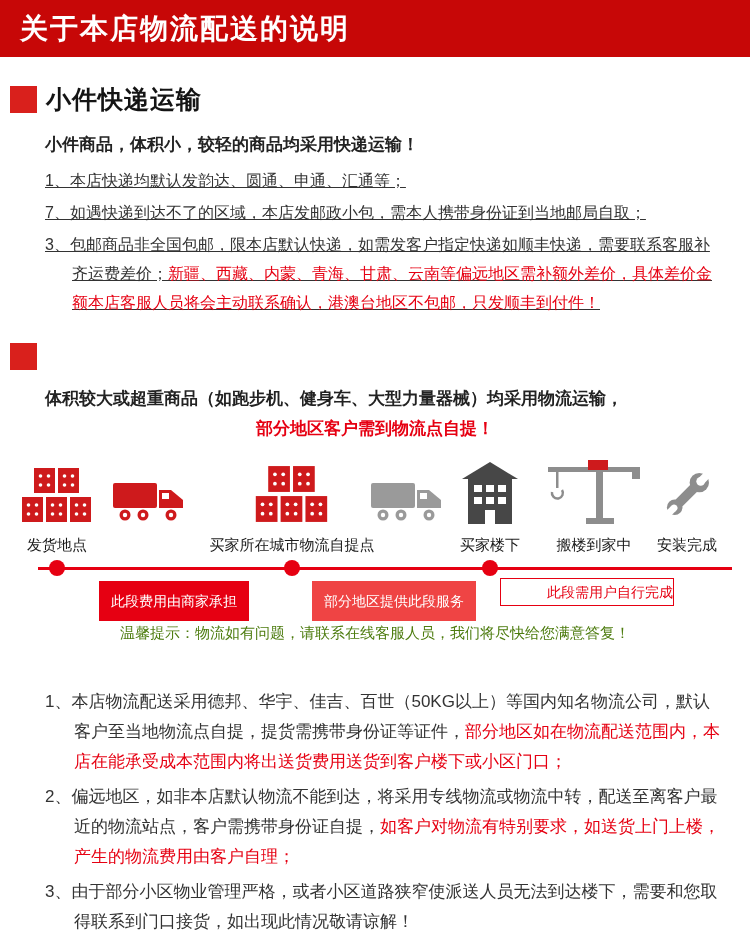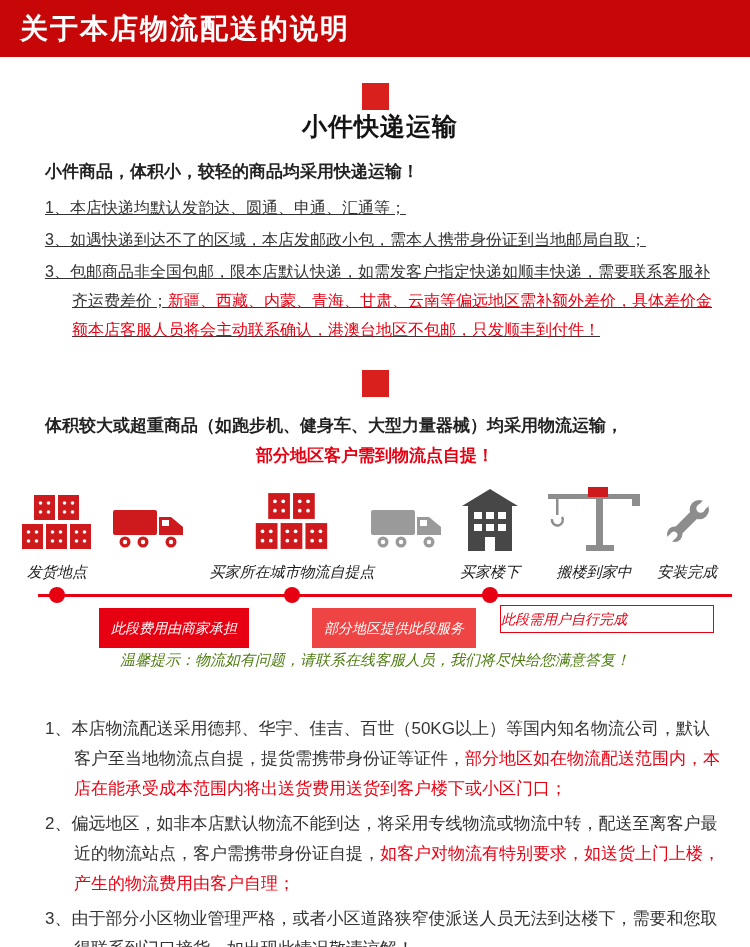--- a/index.html
+++ b/index.html
@@ -16,46 +16,46 @@
     align-items: center;
     padding-left: 20px;
   }
   .banner h1 {
     margin: 0;
     color: #fff;
     font-size: 28px;
     letter-spacing: 2px;
     font-weight: bold;
   }
-  .section-header { display: flex; align-items: center; margin: 26px 0 0 10px; flex-direction: column; }
+  .section-header { display: flex; align-items: center; margin: 26px 0 0 10px; }
   .bullet { width: 27px; height: 27px; background: #d9201c; margin-right: 9px; flex: none; }
   .section-title { margin: 0; font-size: 25px; font-weight: bold; color: #141414; letter-spacing: 1px; }
   .intro { margin: 17px 45px 0; font-size: 17px; font-weight: bold; color: #222; }
   .intro-red { margin: 7px 45px 0; font-size: 17px; font-weight: bold; color: #e60012; text-align: center; }
   .list { margin: 10px 28px 0 45px; text-decoration: underline; }
   .list p { margin: 0 0 3px; font-size: 16px; line-height: 29px; color: #333; padding-left: 27px; text-indent: -27px; }
   .red { color: #e60012; }
 
-  .diagram { position: relative; height: 205px; margin-top: 14px; font-style: italic; }
+  .diagram { position: relative; height: 205px; margin-top: 14px; }
   .step { position: absolute; top: 6px; text-align: center; }
   .icon-box { height: 64px; display: flex; align-items: flex-end; justify-content: center; }
   .step-label { margin-top: 12px; font-size: 15px; color: #1a1a1a; }
   .vehicle { position: absolute; }
   .timeline { position: absolute; left: 38px; right: 18px; top: 113px; height: 3px; background: #e60012; }
   .dot { position: absolute; top: 106px; width: 16px; height: 16px; border-radius: 50%; background: #e60012; }
   .badge {
     position: absolute; top: 127px; height: 24px; line-height: 24px;
     font-size: 14px; padding: 8px 12px; color: #fff; white-space: nowrap;
     transform: translateX(-50%);
   }
   .badge-red { background: #e60012; }
   .badge-dark { background: #ef4444; }
   .badge-outline {
-    position: absolute; top: 124px; left: 500px; width: 214px; height: 28px;
-    line-height: 26px; text-align: left; background: #fff;
+    position: absolute; top: 124px; left: 500px; width: 174px; height: 28px;
+    line-height: 26px; text-align: right; background: #fff;
     border: 1px solid #e60012; color: #e60012; font-size: 14px; box-sizing: border-box;
   }
   .tip { position: absolute; top: 170px; width: 100%; text-align: center; color: #4d7c0f; font-size: 15px; margin: 0; }
 
   .bottom { margin: 28px 26px 0 45px; padding-bottom: 22px; }
   .bottom p { margin: 0 0 5px; font-size: 17px; line-height: 30px; color: #333; padding-left: 29px; text-indent: -29px; }
 </style>
 </head>
 <body>
 
@@ -66,21 +66,21 @@
   </header>
 
   <section>
     <div class="section-header">
       <span class="bullet"></span>
       <h2 class="section-title">小件快递运输</h2>
     </div>
     <p class="intro">小件商品，体积小，较轻的商品均采用快递运输！</p>
     <div class="list">
       <p class="red">1、本店快递均默认发韵达、圆通、申通、汇通等；</p>
-      <p>3、如遇快递到达不了的区域，本店发邮政小包，需本人携带身份证到当地邮局自取；</p>
+      <p>7、如遇快递到达不了的区域，本店发邮政小包，需本人携带身份证到当地邮局自取；</p>
       <p><span>3、包邮商品非全国包邮，限本店默认快递，如需发客户指定快递如顺丰快递，需要联系客服补齐运费差价；</span><span class="red">新疆、西藏、内蒙、青海、甘肃、云南等偏远地区需补额外差价，具体差价金额本店客服人员将会主动联系确认，港澳台地区不包邮，只发顺丰到付件！</span></p>
     </div>
   </section>
 
   <section>
     <div class="section-header">
       <span class="bullet"></span>
     </div>
     <p class="intro">体积较大或超重商品（如跑步机、健身车、大型力量器械）均采用物流运输，</p>
     <p class="intro-red">部分地区客户需到物流点自提！</p>

